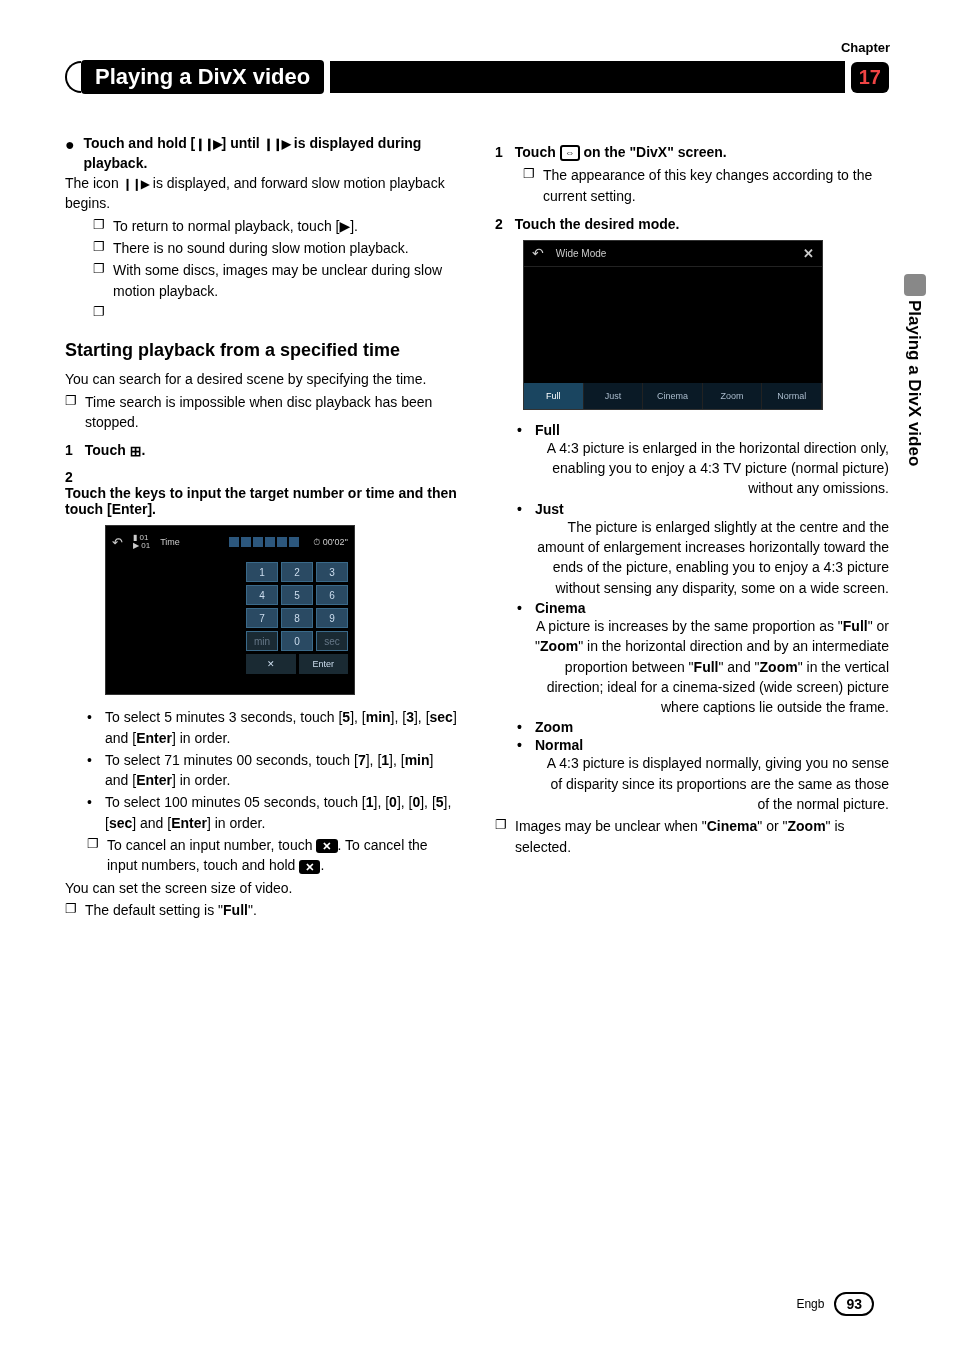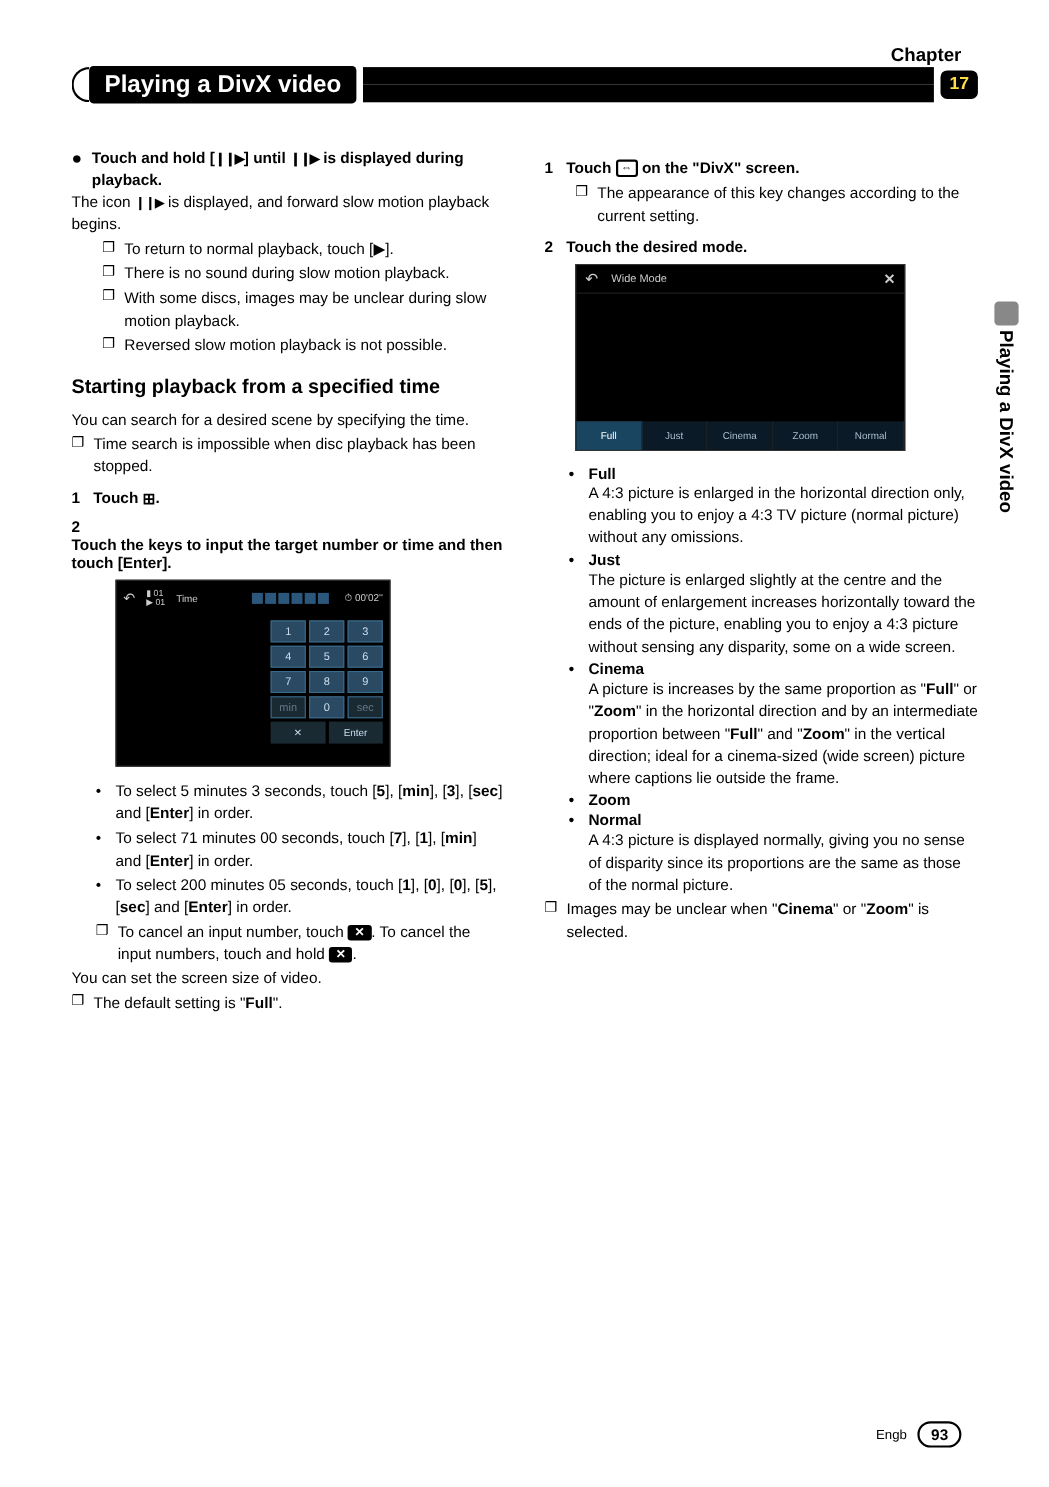--- a/index.html
+++ b/index.html
@@ -9,22 +9,22 @@
       color: #000;
       background: #fff;
       width: 954px;
       height: 1352px;
       position: relative;
       padding: 40px 65px 30px 65px;
     }
     .chapter-label {
       position: absolute;
       top: 40px;
-      right: 80px;
-      font-size: 17px;
+      right: 64px;
+      font-size: 13px;
       font-weight: bold;
     }
     .title-bar {
       display: flex;
       align-items: center;
       margin-top: 20px;
       margin-bottom: 40px;
     }
     .title-bar-left {
       border: 2px solid #000;
@@ -51,22 +51,22 @@
     .title-bar-line-wrap {
       flex: 1;
       display: flex;
       flex-direction: column;
       justify-content: space-between;
       height: 32px;
       padding-left: 6px;
     }
     .chapter-badge {
       background: #000;
-      color: #fde047;
-      font-size: 16px;
+      color: #ef4444;
+      font-size: 20px;
       font-weight: bold;
       padding: 4px 8px;
       border-radius: 6px;
       margin-left: 6px;
     }
     .columns {
       display: flex;
       gap: 36px;
     }
     .col {
@@ -101,21 +101,21 @@
     .bullet-item {
       display: flex;
       margin-bottom: 2px;
       line-height: 1.45;
       margin-left: 22px;
     }
     .bullet-dot { flex: 0 0 18px; }
     .mode-item { margin-left: 22px; margin-bottom: 2px; }
     .mode-name { font-weight: bold; display: flex; }
     .mode-dot { width: 18px; display: inline-block; }
-    .mode-desc { margin-left: 18px; line-height: 1.45; }
+    .mode-desc { margin-left: 18px; line-height: 1.45; text-align: right; }
     .icon-inline {
       display: inline-block;
       vertical-align: middle;
     }
     .icon-pauseplay {
       font-size: 12px;
       letter-spacing: -1px;
     }
     .icon-pauseslow {
       font-size: 12px;
@@ -311,21 +311,20 @@
       <div class="note-item">
           <span class="note-marker">❐</span>
           <span>There is no sound during slow motion playback.</span>
         </div>
       <div class="note-item">
           <span class="note-marker">❐</span>
           <span>With some discs, images may be unclear during slow motion playback.</span>
         </div>
       <div class="note-item">
           <span class="note-marker">❐</span>
-          <span>Reversed slow motion playback is not possible.</span>
         </div>
     </div>
 
     <div class="section-heading">Starting playback from a specified time</div>
     <div class="body-text">You can search for a desired scene by specifying the time.</div>
     <div class="note-item">
         <span class="note-marker">❐</span>
         <span>Time search is impossible when disc playback has been stopped.</span>
       </div>
 
@@ -377,21 +376,21 @@
     <div class="bullet-item">
       <span class="bullet-dot">•</span>
       <span><span>To select 5 minutes 3 seconds, touch [</span><b>5</b><span>], [</span><b>min</b><span>], [</span><b>3</b><span>], [</span><b>sec</b><span>] and [</span><b>Enter</b><span>] in order.</span></span>
     </div>
     <div class="bullet-item">
       <span class="bullet-dot">•</span>
       <span><span>To select 71 minutes 00 seconds, touch [</span><b>7</b><span>], [</span><b>1</b><span>], [</span><b>min</b><span>] and [</span><b>Enter</b><span>] in order.</span></span>
     </div>
     <div class="bullet-item">
       <span class="bullet-dot">•</span>
-      <span><span>To select 200 minutes 05 seconds, touch [</span><b>1</b><span>], [</span><b>0</b><span>], [</span><b>0</b><span>], [</span><b>5</b><span>], [</span><b>sec</b><span>] and [</span><b>Enter</b><span>] in order.</span></span>
+      <span><span>To select 100 minutes 05 seconds, touch [</span><b>1</b><span>], [</span><b>0</b><span>], [</span><b>0</b><span>], [</span><b>5</b><span>], [</span><b>sec</b><span>] and [</span><b>Enter</b><span>] in order.</span></span>
     </div>
 
     <div class="note-item" style="margin-left:22px;">
       <span class="note-marker">❐</span>
       <span><span>To cancel an input number, touch </span><span class="icon-cancel">✕</span><span>. To cancel the input numbers, touch and hold </span><span class="icon-cancel">✕</span><span>.</span></span>
     </div>
 
     <div class="body-text">You can set the screen size of video.</div>
     <div class="note-item">
       <span class="note-marker">❐</span>

